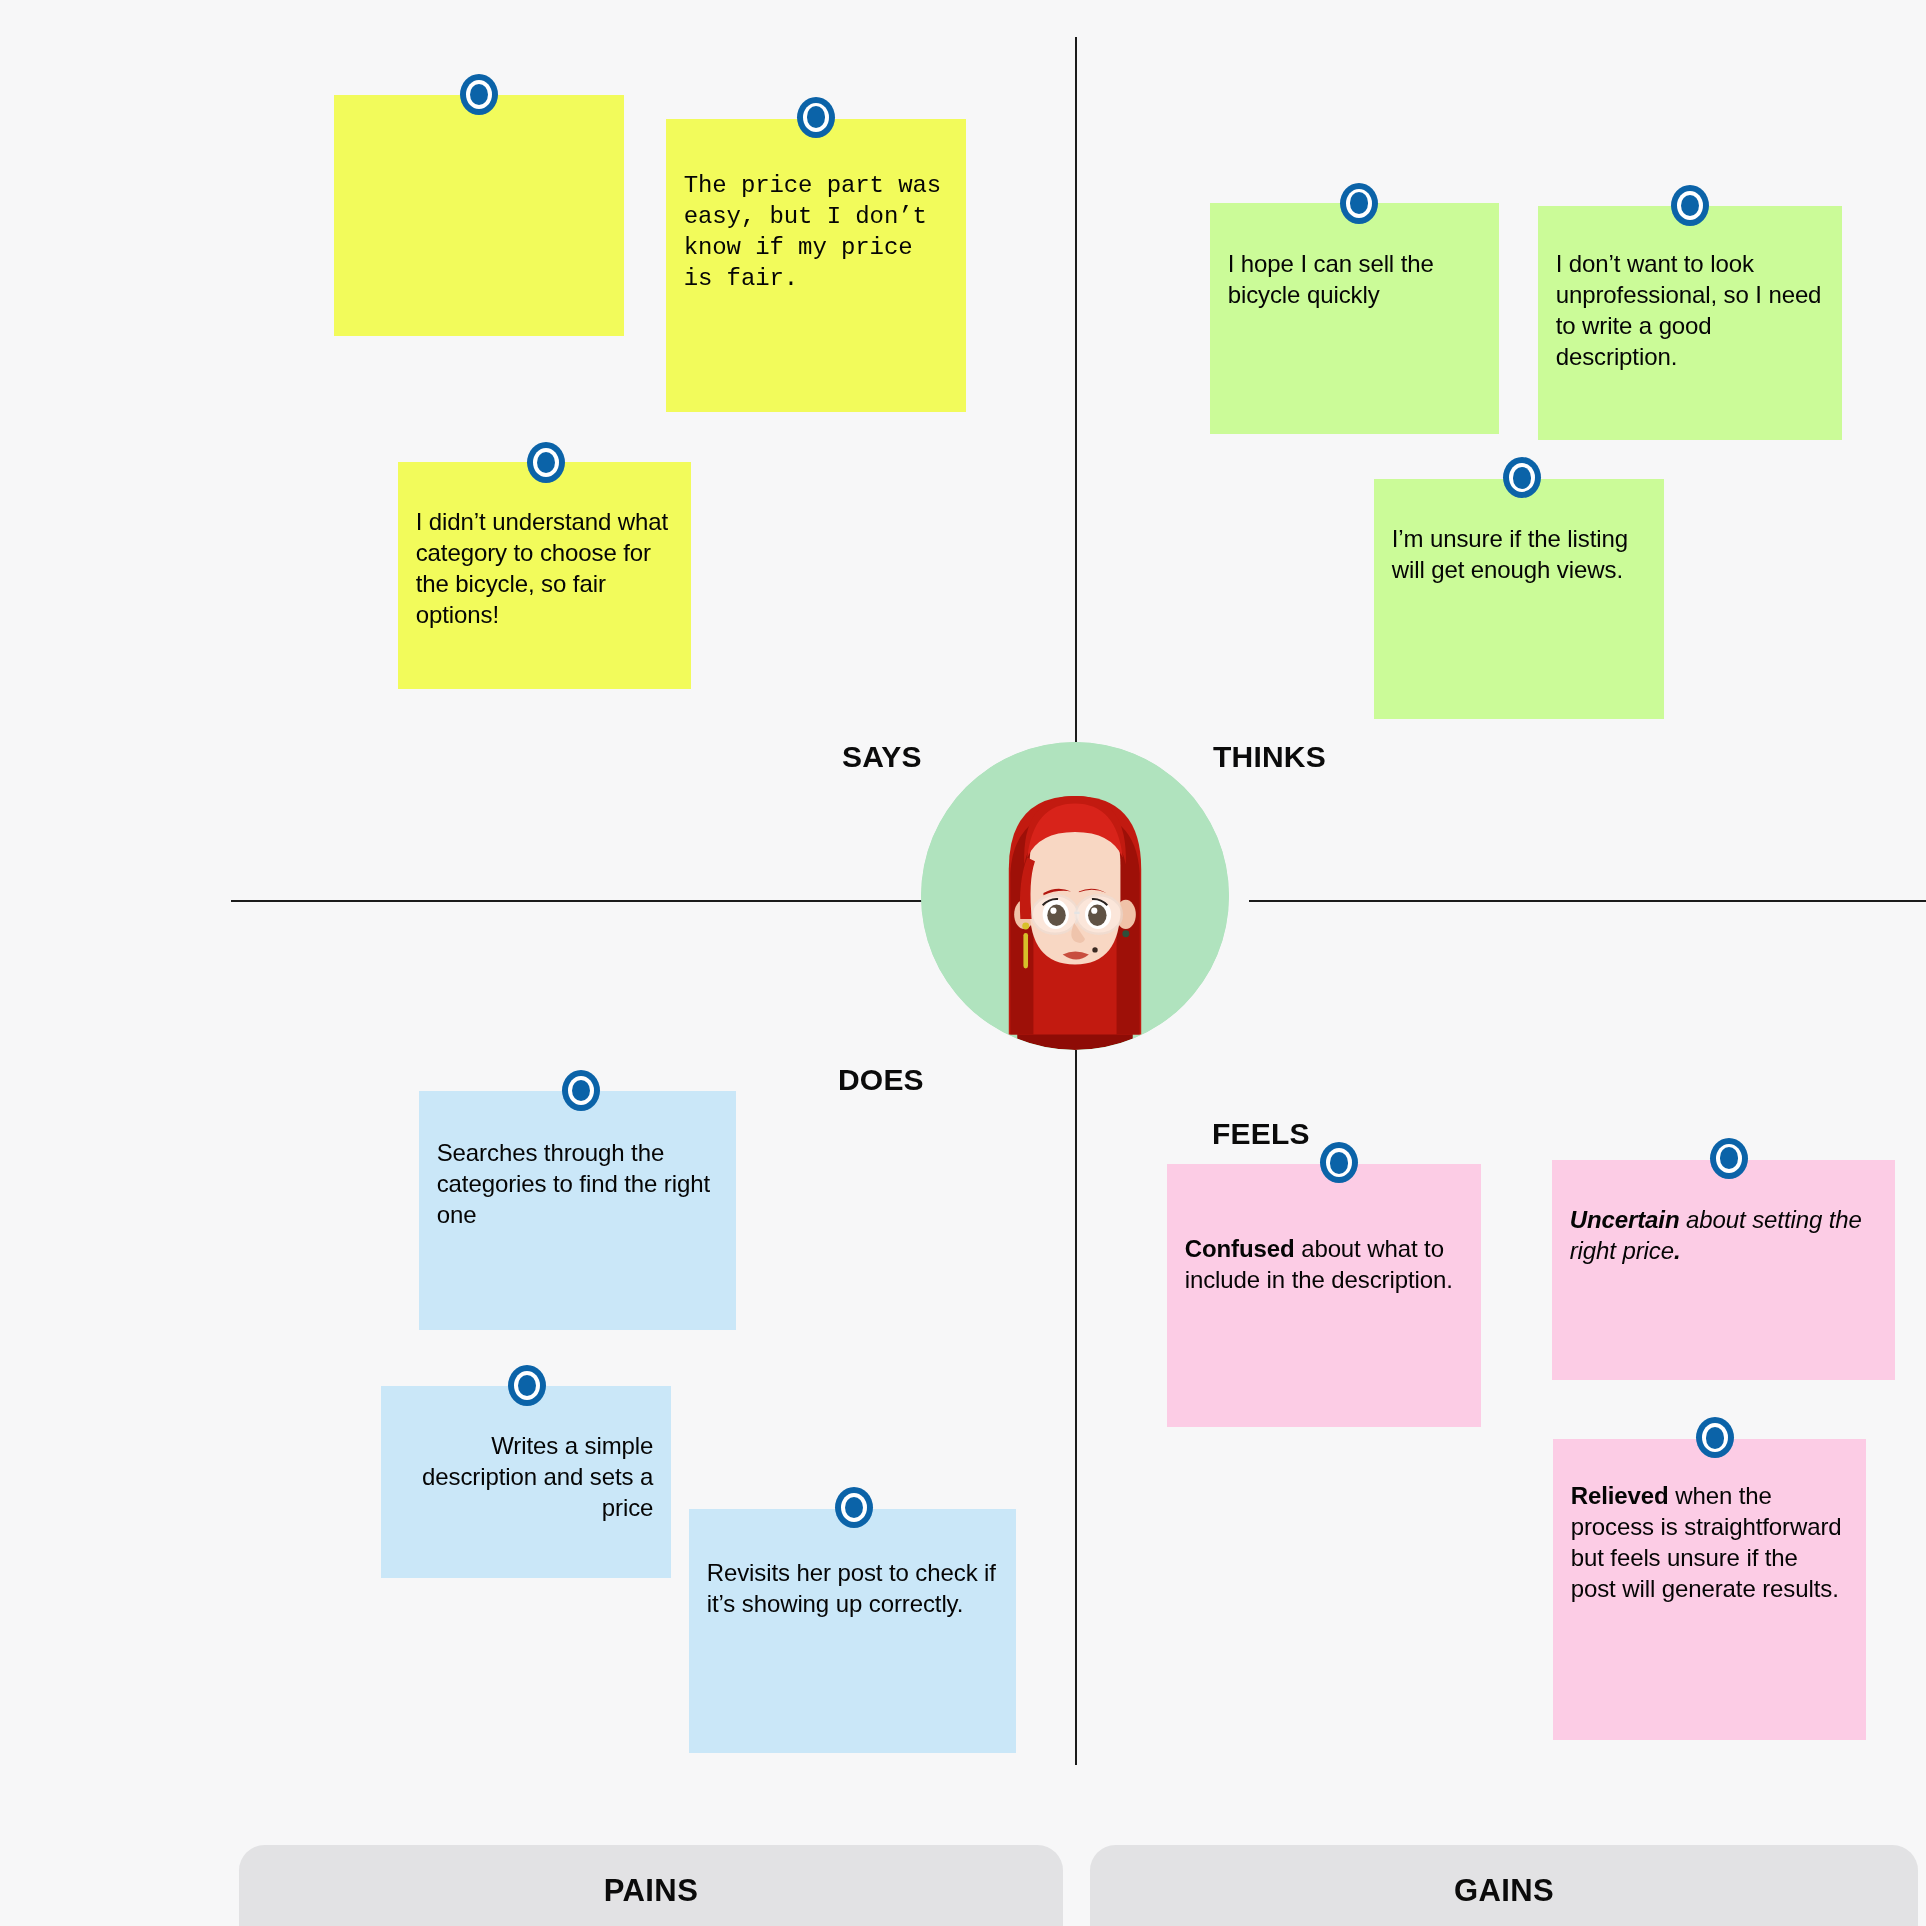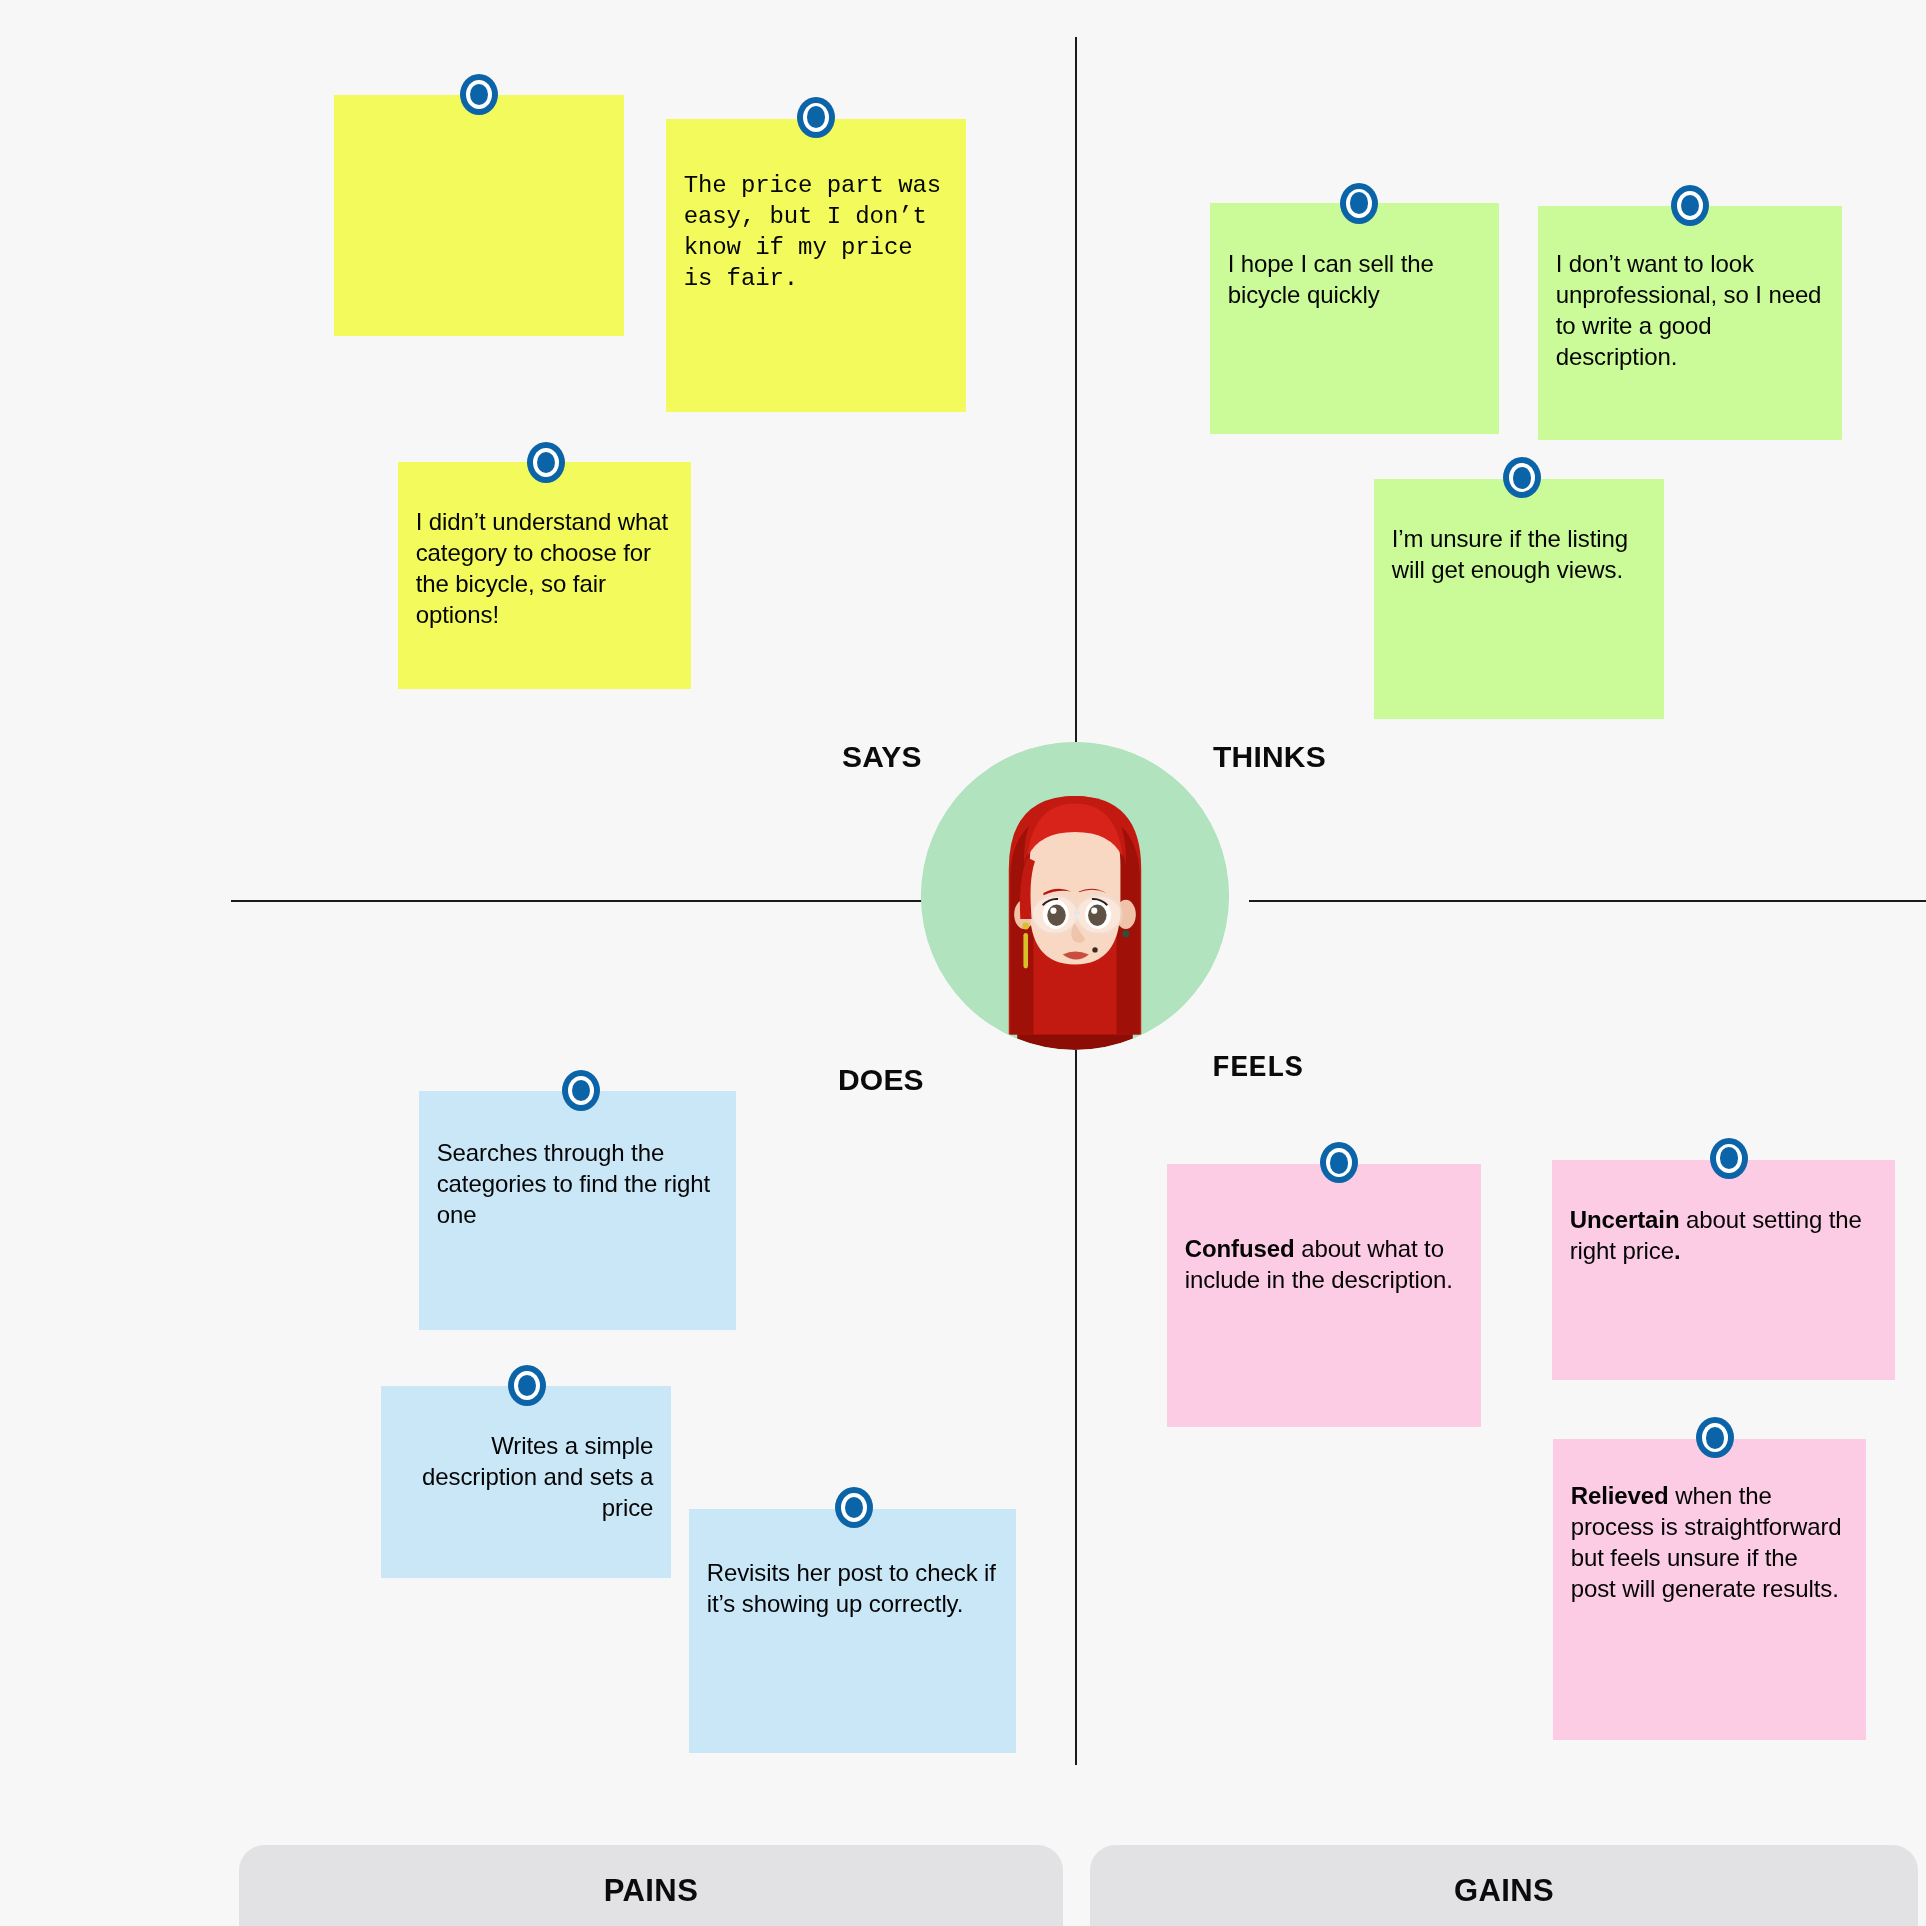--- a/index.html
+++ b/index.html
@@ -155,21 +155,21 @@
         <i>
           <b></b>
         </i>
       </div>
     <div class="txt" style="top:45px;padding:0 17.7px 0 17.7px;">I’m unsure if the listing will get enough views.</div>
   </div>
 
   <div class="qlabel" style="left:842px;top:740px;">SAYS</div>
   <div class="qlabel" style="left:1213px;top:740px;">THINKS</div>
   <div class="qlabel" style="left:838px;top:1063px;">DOES</div>
-  <div class="qlabel" style="left:1212px;top:1051px;font-family:Liberation Mono, monospace;">FEELS</div>
+  <div class="qlabel" style="left:1212px;top:1117px;">FEELS</div>
 
   <div class="avatar">
     <svg viewBox="0 0 800 800" xmlns="http://www.w3.org/2000/svg">
       <defs>
         <clipPath id="cc">
             <circle cx="400" cy="400" r="400"></circle>
           </clipPath>
       </defs>
       <g clip-path="url(#cc)">
         <rect width="800" height="800" fill="#B0E3BE"></rect>
@@ -262,21 +262,21 @@
     </div>
   </div>
 
   <div class="note pink" style="left:1552px;top:1160px;width:343px;height:220px;">
     <div class="body"></div>
     <div class="pin" style="left:158px;top:-22.3px;">
         <i>
           <b></b>
         </i>
       </div>
-    <div class="txt" style="top:45px;padding:0 17.7px 0 17.7px;">
+    <div class="txt" style="top:45px;padding:0 17.7px 0 17.7px;font-style:italic;">
       <b>Uncertain</b><span> about setting the right price</span><b>.</b>
     </div>
   </div>
 
   <div class="note pink" style="left:1553px;top:1439px;width:313px;height:301px;">
     <div class="body"></div>
     <div class="pin" style="left:143px;top:-21.6px;">
         <i>
           <b></b>
         </i>

